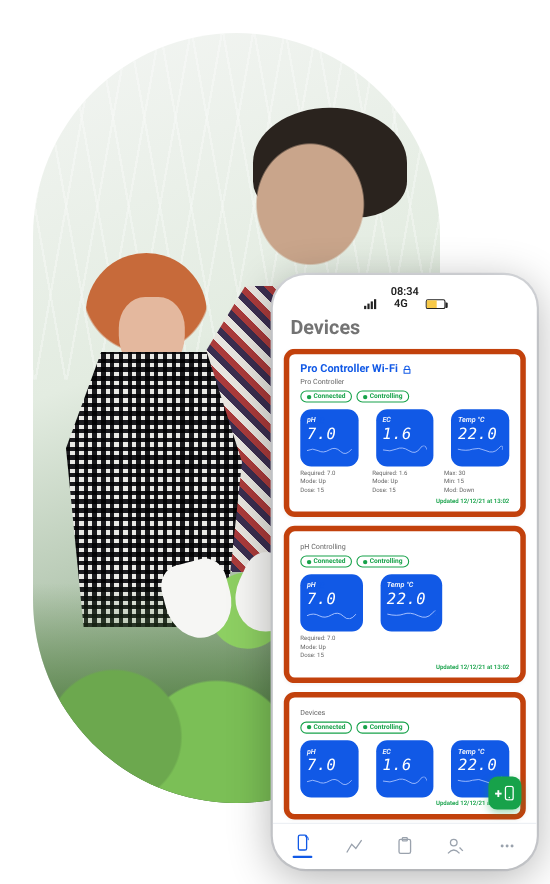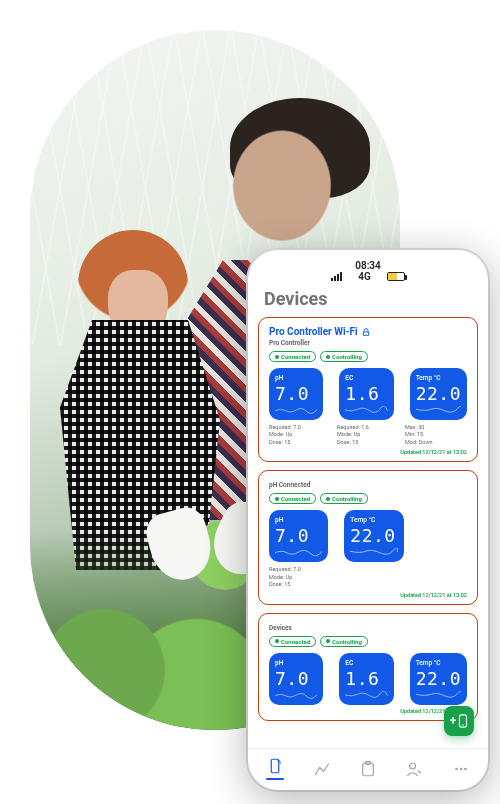--- a/index.html
+++ b/index.html
@@ -103,37 +103,37 @@
   .signal i:nth-child(1){height:3px}.signal i:nth-child(2){height:5px}
   .signal i:nth-child(3){height:7px}.signal i:nth-child(4){height:9px}
   .batt { width:18px; height:9px; border:1px solid #222; border-radius:2px; position:relative; }
   .batt::after{content:"";position:absolute;right:-3px;top:2px;width:2px;height:5px;background:#222;border-radius:0 1px 1px 0;}
   .batt i { display:block; height:100%; width:55%; background:#f7c948; }
 
   .phone h1 { font-size:18px; font-weight:700; padding:2px 16px 8px; color:#737373; }
 
   .scroll { flex:1; overflow:hidden; padding:0 10px; }
   .card {
-    background:#fff; border:1px solid #c2410c; border-radius:10px;
+    background:#fff; border:5px solid #c2410c; border-radius:10px;
     padding:8px 10px 6px; margin-bottom:8px;
     box-shadow:0 1px 3px rgba(0,0,0,.04);
   }
   .card-title { color:#1159e6; font-weight:700; font-size:10px; display:flex; align-items:center; gap:4px; }
-  .sub { font-size:6.5px; color:#666; font-weight:700; margin:2px 0 4px; }
+  .sub { font-size:6.5px; color:#666; font-weight:400; margin:2px 0 4px; }
   .pills { display:flex; gap:4px; margin-bottom:6px; }
   .pill { font-size:6px; font-weight:700; border-radius:8px; padding:1px 5px; display:inline-flex; align-items:center; gap:2px; }
   .pill.connected { color:#17a24a; border:1px solid #17a24a; }
   .pill.controlling { color:#17a24a; border:1px solid #17a24a; }
   .pill .dot { width:4px; height:4px; border-radius:50%; background:#17a24a; }
 
-  .tiles { display:flex; gap:16px; }
+  .tiles { display:flex; gap:16px;font-style:italic; }
   .tile { flex:1; background:#1159e6; color:#fff; border-radius:10px; padding:6px 6px 4px;
     display:flex; flex-direction:column; align-items:flex-start; min-height:52px; }
   .tile .lbl { font-size:6.5px; font-weight:600; opacity:.95; display:flex; align-items:center; gap:2px;}
-  .tile .val { font-family: ui-monospace,Consolas,monospace; font-size:18px; font-weight:400; letter-spacing:.5px; margin-top:1px;}
+  .tile .val { font-family: ui-monospace,Consolas,monospace; font-size:14px; font-weight:400; letter-spacing:.5px; margin-top:1px;}
   .spark { width:100%; height:8px; margin-top:2px; }
   .spark path { stroke:#a7c2ff; stroke-width:1.2; fill:none; }
 
   .meta-row { display:flex; gap:6px; margin-top:4px; }
   .meta { flex:1; font-size:5.5px; color:#666; line-height:1.35; }
   .updated { font-size:5.5px; color:#17a24a; text-align:right; margin-top:3px; font-weight:600;}
 
   .tabbar { display:flex; justify-content:space-around; align-items:center;
     border-top:1px solid #eceff3; padding:8px 4px 10px; }
   .tabbar .tab { width:34px; display:flex; flex-direction:column; align-items:center; color:#9aa2ad; }
@@ -258,21 +258,21 @@
         <div class="meta">
           <div>Max: 30</div>
             <div>Min: 15</div>
             <div>Mod: Down</div>
         </div>
       </div>
       <div class="updated">Updated 12/12/21 at 13:02</div>
     </div>
 
     <div class="card">
-      <div class="sub">pH Connected</div>
+      <div class="sub">pH Controlling</div>
       <div class="pills">
         <span class="pill connected">
             <span class="dot"></span>
             <span>Connected</span>
           </span>
         <span class="pill controlling">
             <span class="dot"></span>
             <span>Controlling</span>
           </span>
       </div>

